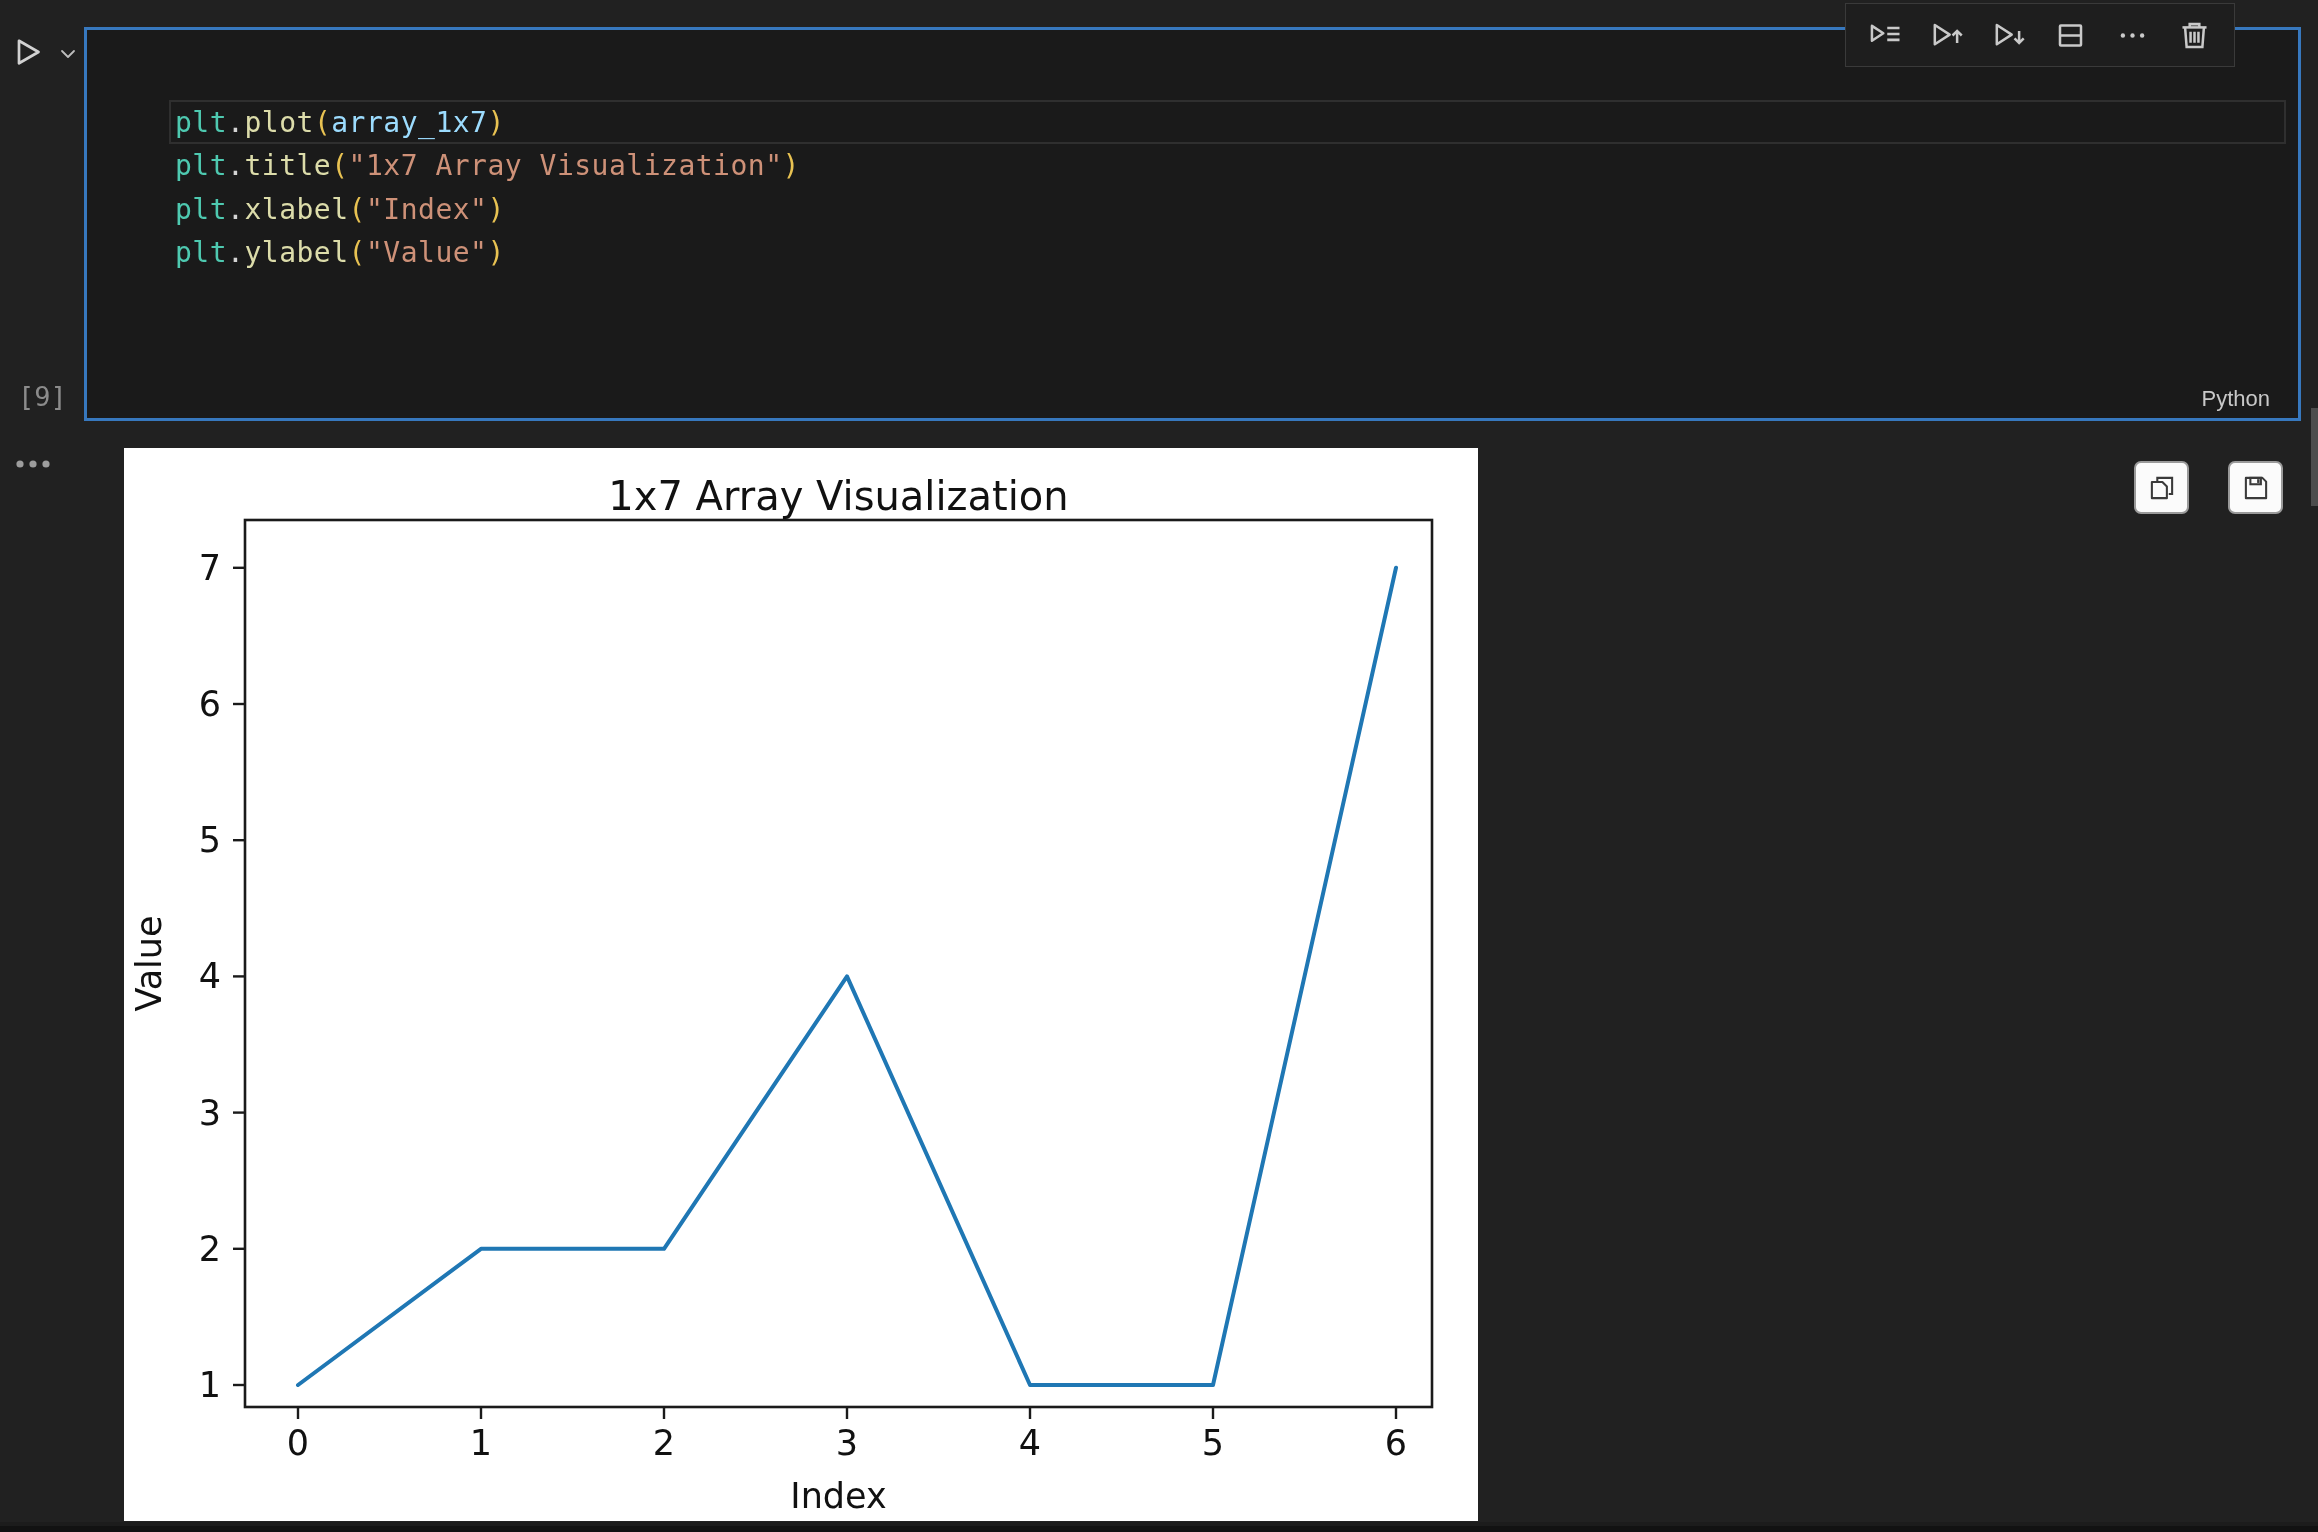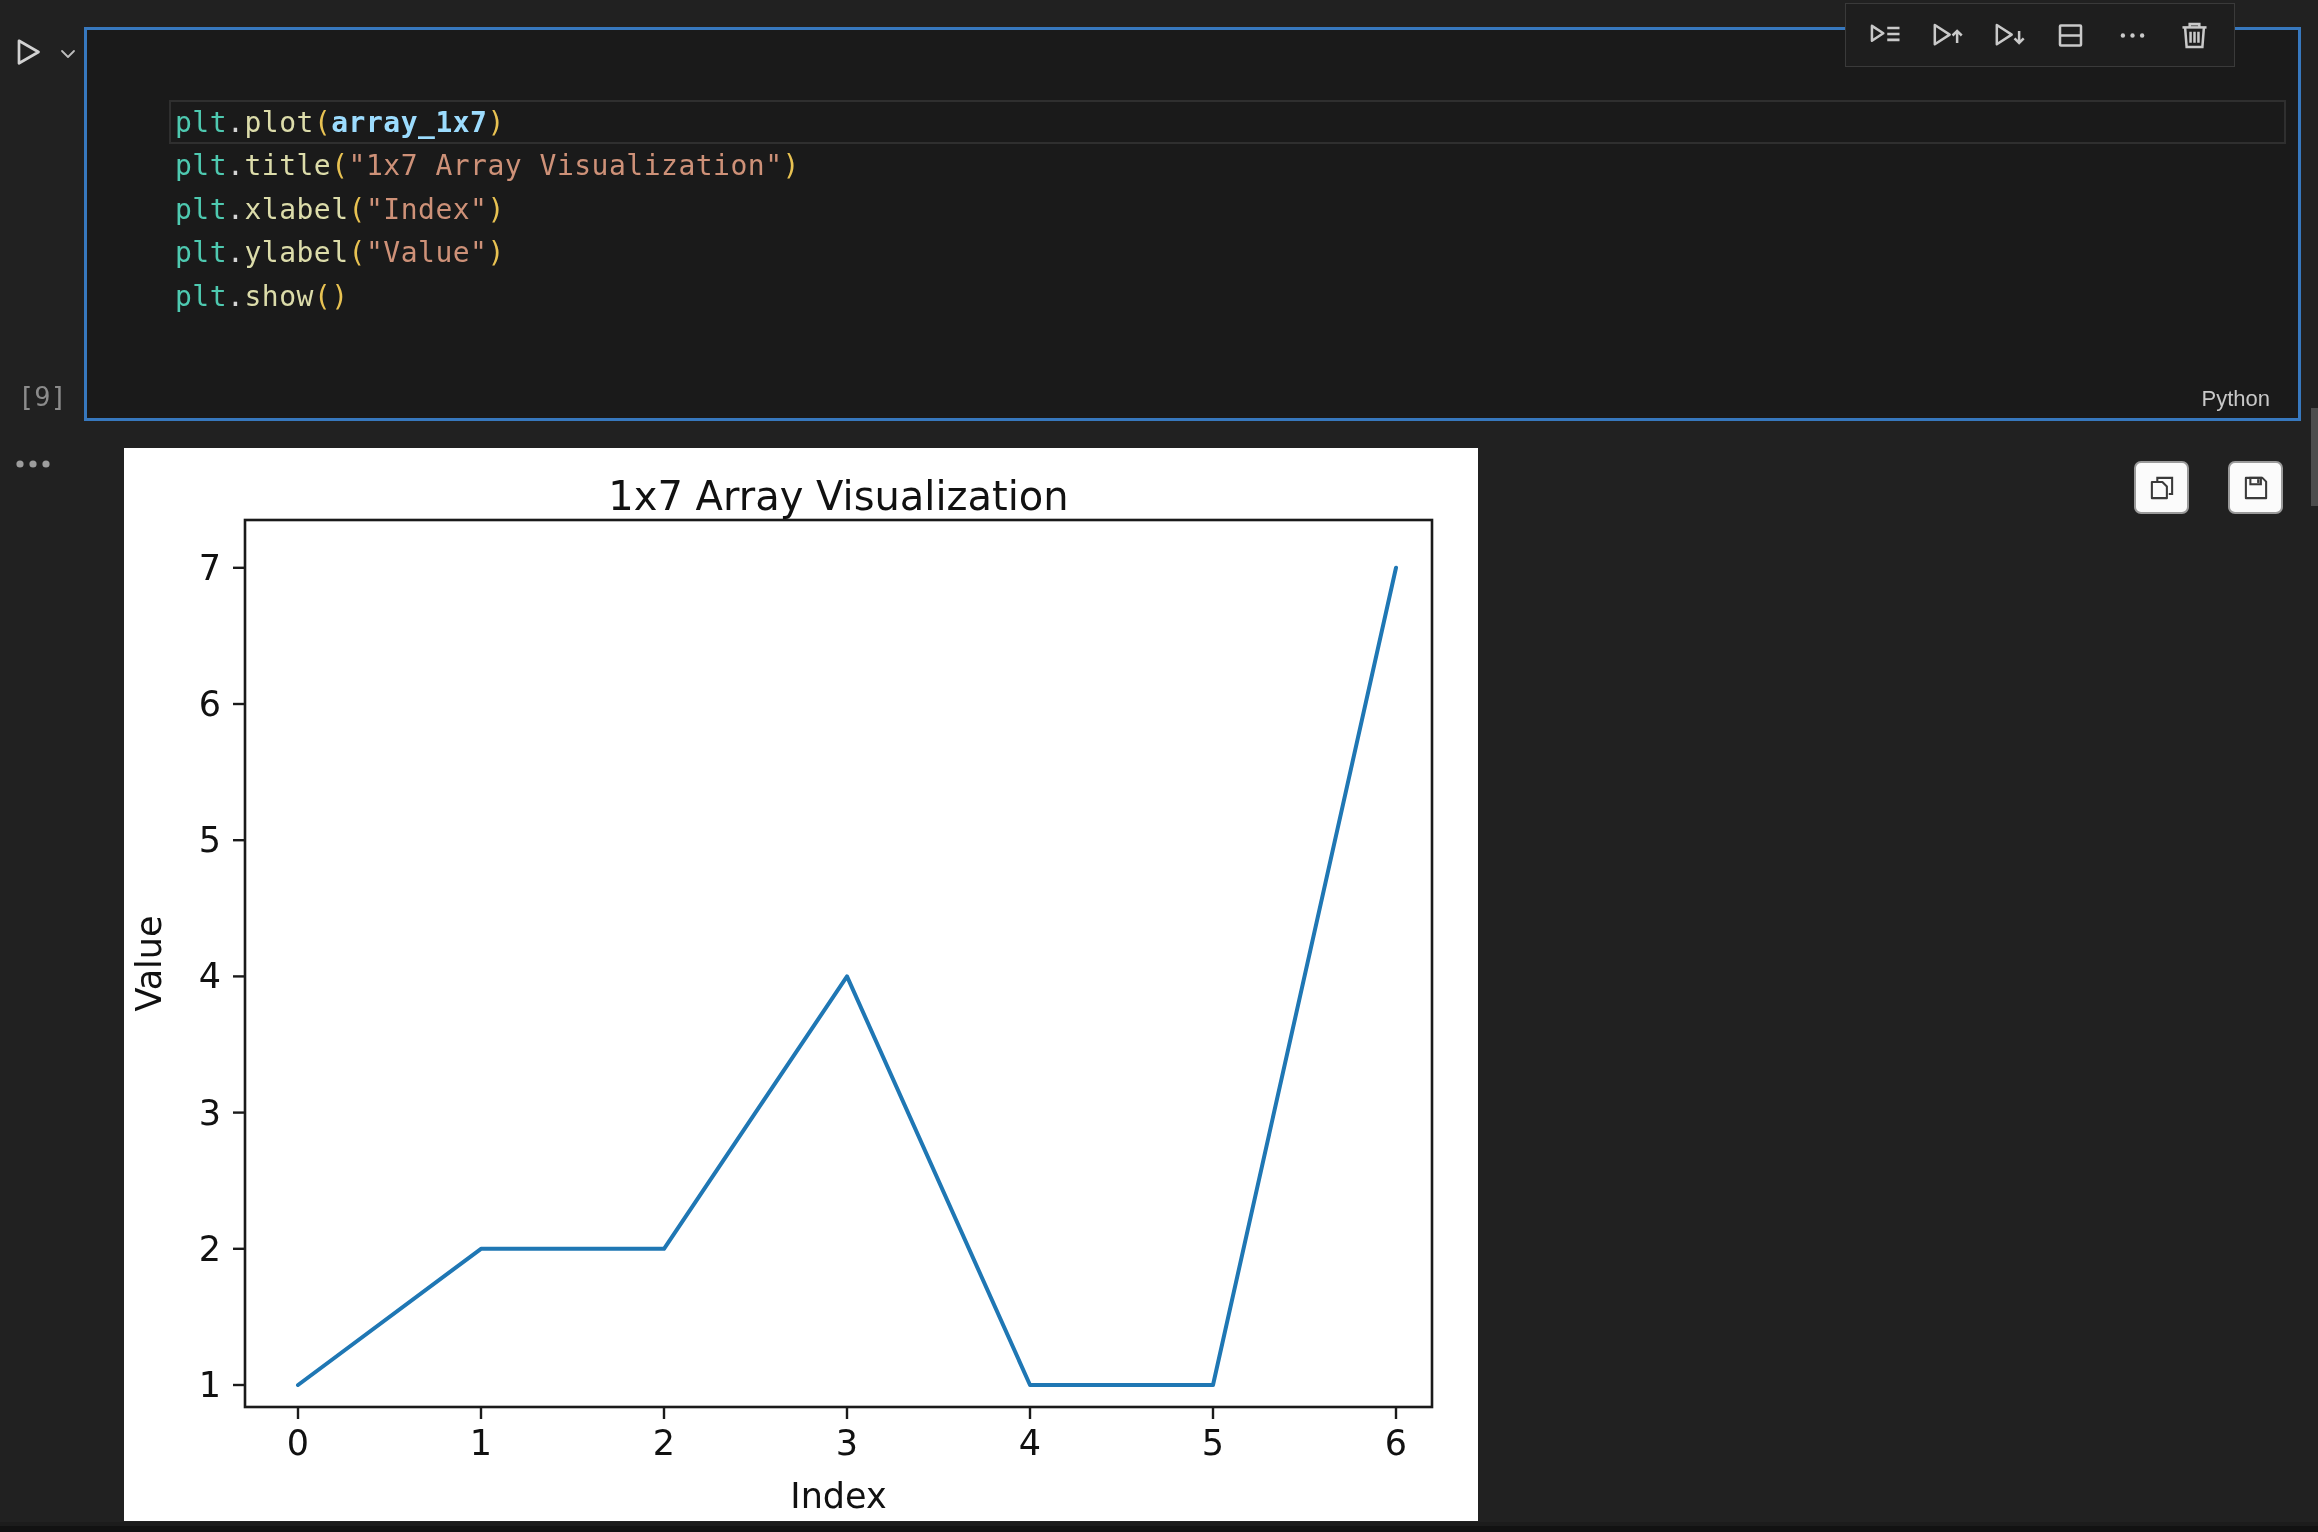--- a/index.html
+++ b/index.html
@@ -18,21 +18,21 @@
   .code-line{
     height:43.5px;line-height:43.5px;white-space:pre;
     font-family:"DejaVu Sans Mono", monospace;font-size:28px;letter-spacing:0.5px;
   }
   .tok-kw{color:#c586c0;}
   .tok-mod{color:#4ec9b0;}
   .tok-pu{color:#d4d4d4;}
   .tok-fn{color:#dcdcaa;text-align:right;}
   .tok-br{color:#e8c252;}
   .tok-str{color:#ce9178;}
-  .tok-var{color:#9cdcfe;font-weight:bold;}
+  .tok-var{color:#9cdcfe;}
   .tok-pl{color:#d4d4d4;}
   .current-line{
     position:absolute;left:82px;top:70px;right:12px;height:43.5px;
     box-sizing:border-box;border:2px solid #2f2f2f;
   }
   .lang-label{
     position:absolute;right:28px;bottom:6px;font-size:22px;color:#c8c8c8;
   }
   
   .run-button{position:absolute;left:10px;top:34px;width:36px;height:36px;cursor:pointer;}
@@ -89,21 +89,20 @@
 <div class="exec-count">[9]</div>
 
 <div class="cell">
   <div class="current-line"></div>
   <div class="code-area" id="code-area">
       <div class="code-line"></div>
       <div class="code-line"><span class="tok-mod">plt</span><span class="tok-pu">.</span><span class="tok-fn">plot</span><span class="tok-br">(</span><span class="tok-var">array_1x7</span><span class="tok-br">)</span></div>
       <div class="code-line"><span class="tok-mod">plt</span><span class="tok-pu">.</span><span class="tok-fn">title</span><span class="tok-br">(</span><span class="tok-str">"1x7 Array Visualization"</span><span class="tok-br">)</span></div>
       <div class="code-line"><span class="tok-mod">plt</span><span class="tok-pu">.</span><span class="tok-fn">xlabel</span><span class="tok-br">(</span><span class="tok-str">"Index"</span><span class="tok-br">)</span></div>
       <div class="code-line"><span class="tok-mod">plt</span><span class="tok-pu">.</span><span class="tok-fn">ylabel</span><span class="tok-br">(</span><span class="tok-str">"Value"</span><span class="tok-br">)</span></div>
-      <div class="code-line"><span class="tok-mod">plt</span><span class="tok-pu">.</span><span class="tok-fn">show</span><span class="tok-br">(</span><span class="tok-br">)</span></div>
     </div>
   <div class="lang-label">Python</div>
 </div>
 
 <div class="cell-toolbar">
   <button class="tb-btn">
     <svg viewBox="0 0 16 16">
       <path d="M1.8 3.6 L7 7 L1.8 10.4 Z" stroke-linejoin="round"></path>
       <path d="M8.8 4.6 H14.4 M8.8 7.3 H14.4 M8.8 10 H14.4"></path>
     </svg>

